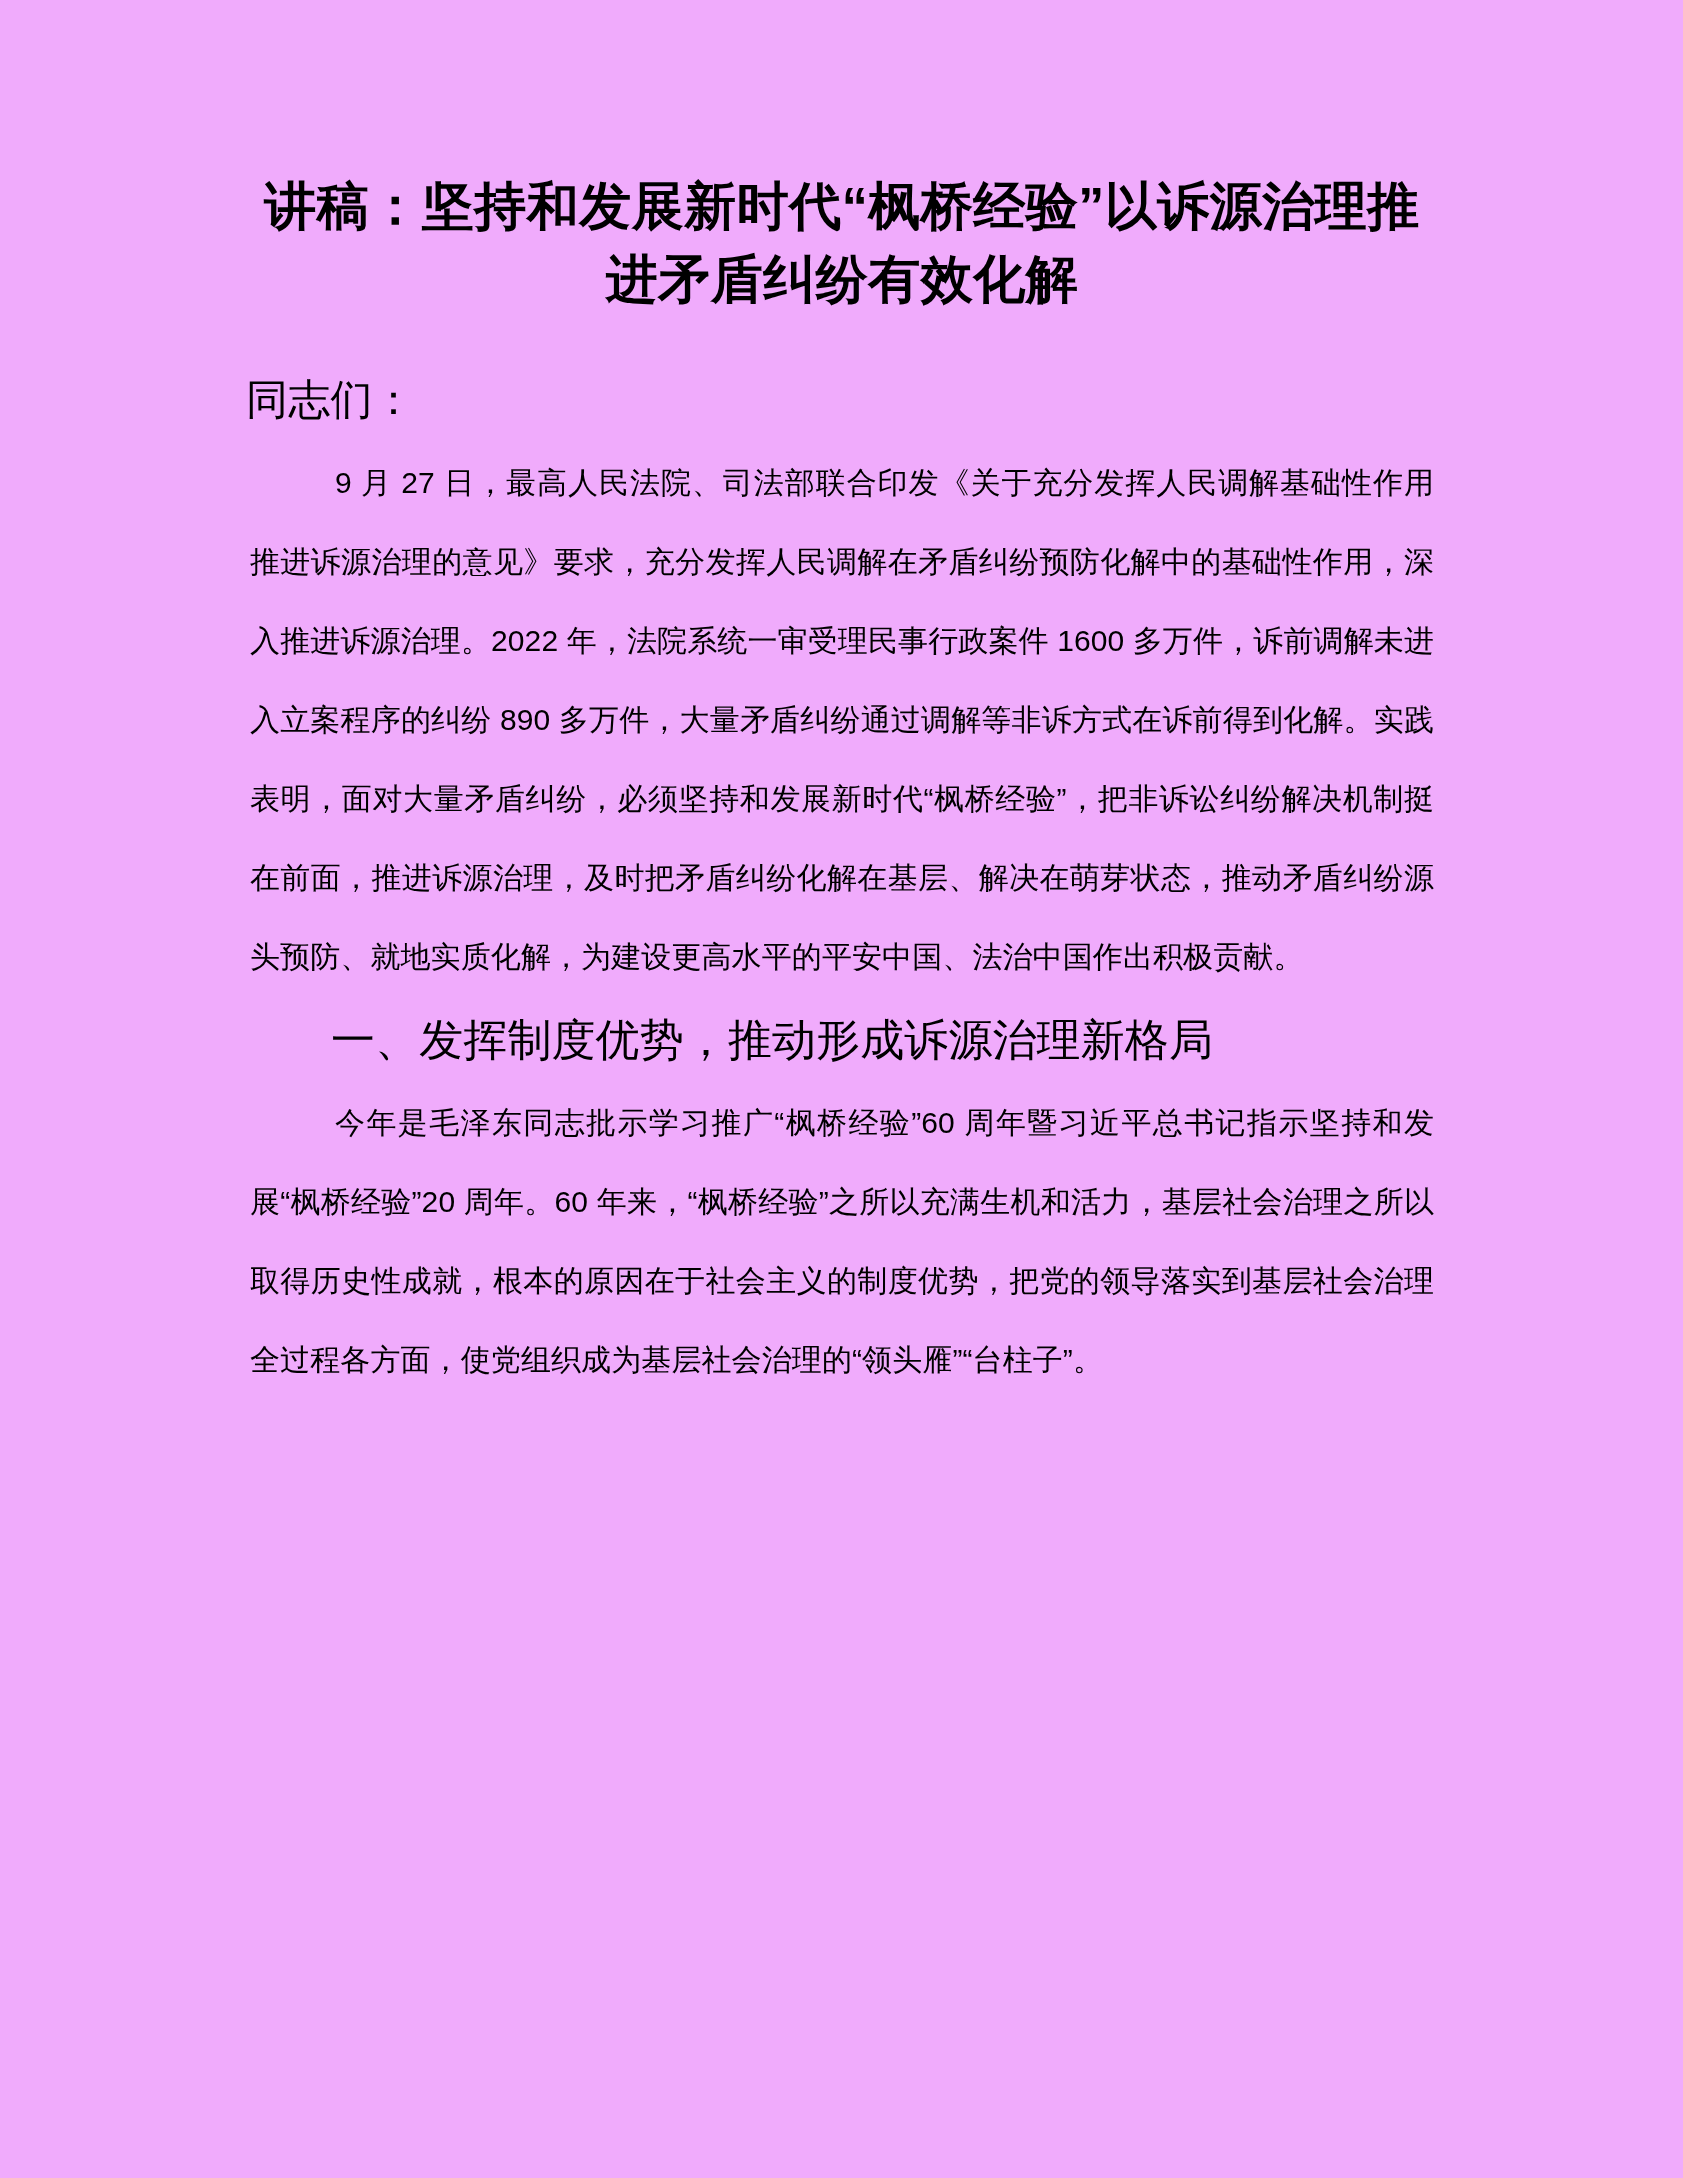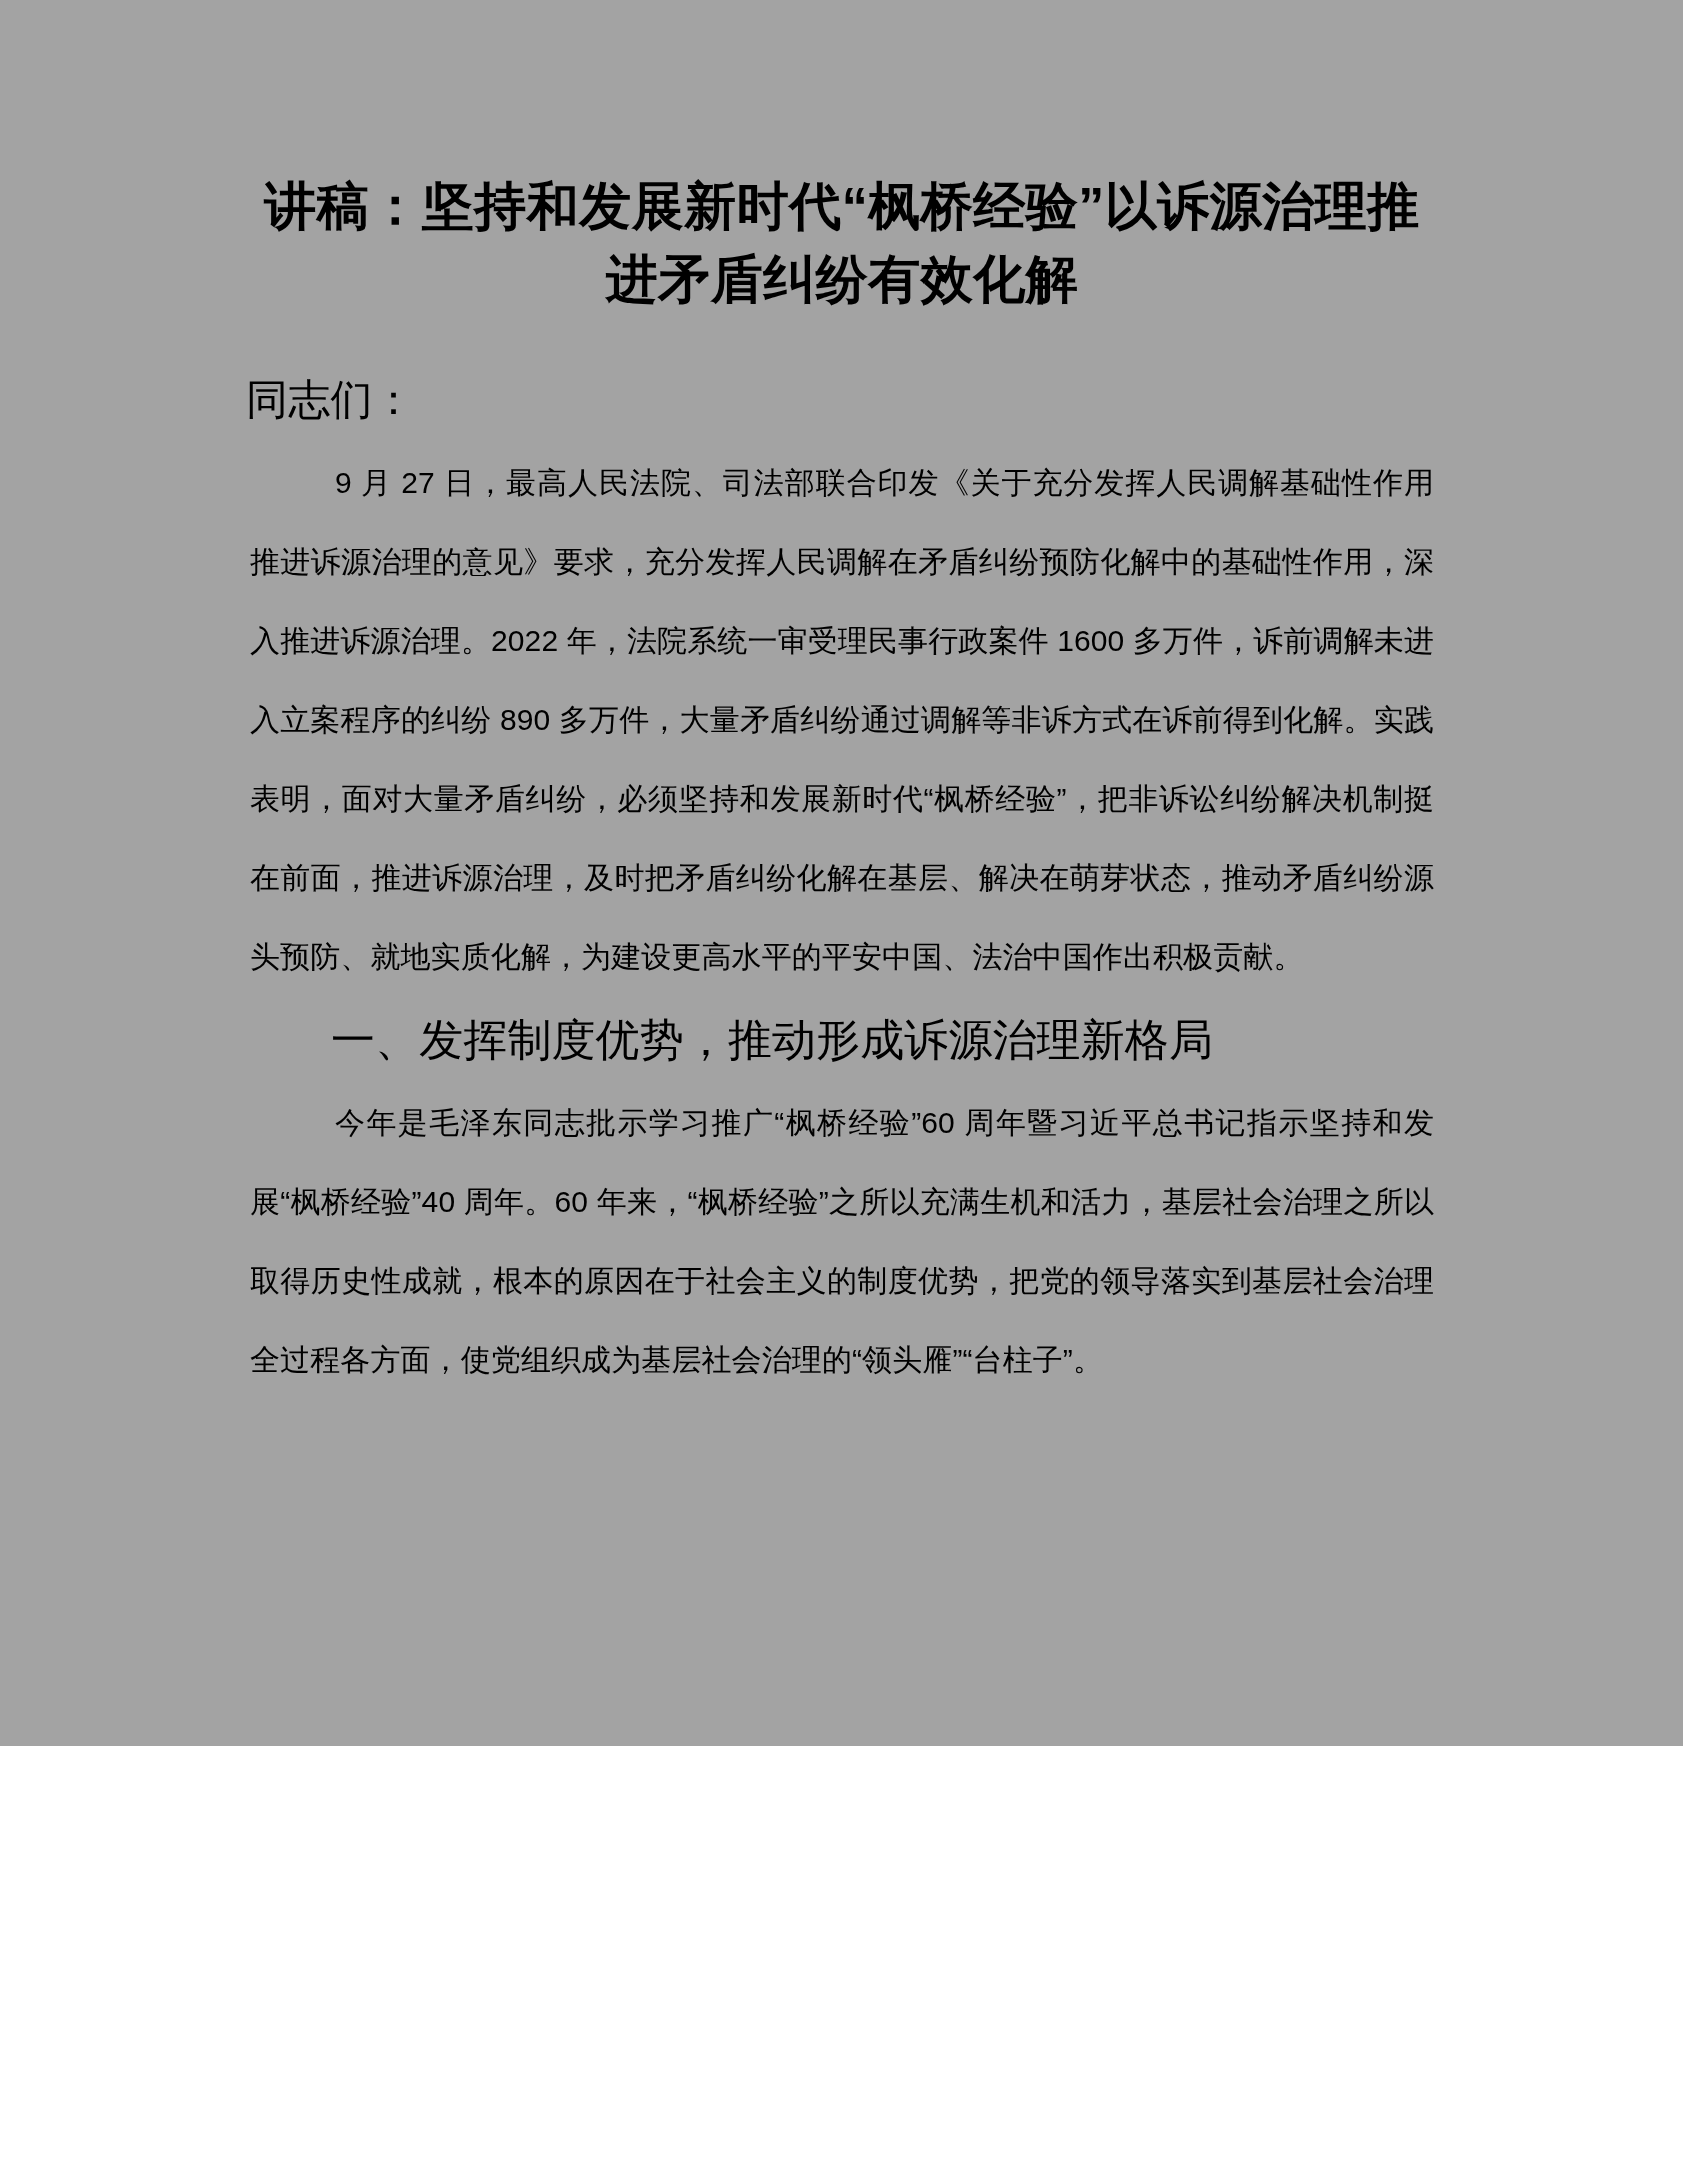--- a/index.html
+++ b/index.html
@@ -11,22 +11,22 @@
     width: 1683px;
     height: 2178px;
     font-family: "Liberation Sans", "DejaVu Sans", sans-serif;
     color: #000000;
     -webkit-font-smoothing: antialiased;
   }
 
   .page {
     position: relative;
     width: 1683px;
-    height: 1746px;
-    background: #a3a3a3;
+    height: 2178px;
+    background: #f0abfc;
     box-sizing: border-box;
     overflow: hidden;
   }
 
   .content {
     position: absolute;
     left: 246px;
     top: 0;
     width: 1192px;
   }
@@ -79,17 +79,17 @@
   <div class="content">
 
     <h1 class="doc-title">讲稿：坚持和发展新时代“枫桥经验”以诉源治理推进矛盾纠纷有效化解</h1>
 
     <p class="salutation">同志们：</p>
 
     <p class="body-para">9 月 27 日，最高人民法院、司法部联合印发《关于充分发挥人民调解基础性作用推进诉源治理的意见》要求，充分发挥人民调解在矛盾纠纷预防化解中的基础性作用，深入推进诉源治理。2022 年，法院系统一审受理民事行政案件 1600 多万件，诉前调解未进入立案程序的纠纷 890 多万件，大量矛盾纠纷通过调解等非诉方式在诉前得到化解。实践表明，面对大量矛盾纠纷，必须坚持和发展新时代“枫桥经验”，把非诉讼纠纷解决机制挺在前面，推进诉源治理，及时把矛盾纠纷化解在基层、解决在萌芽状态，推动矛盾纠纷源头预防、就地实质化解，为建设更高水平的平安中国、法治中国作出积极贡献。</p>
 
     <p class="section-heading">一、发挥制度优势，推动形成诉源治理新格局</p>
 
-    <p class="body-para">今年是毛泽东同志批示学习推广“枫桥经验”60 周年暨习近平总书记指示坚持和发展“枫桥经验”40 周年。60 年来，“枫桥经验”之所以充满生机和活力，基层社会治理之所以取得历史性成就，根本的原因在于社会主义的制度优势，把党的领导落实到基层社会治理全过程各方面，使党组织成为基层社会治理的“领头雁”“台柱子”。</p>
+    <p class="body-para">今年是毛泽东同志批示学习推广“枫桥经验”60 周年暨习近平总书记指示坚持和发展“枫桥经验”20 周年。60 年来，“枫桥经验”之所以充满生机和活力，基层社会治理之所以取得历史性成就，根本的原因在于社会主义的制度优势，把党的领导落实到基层社会治理全过程各方面，使党组织成为基层社会治理的“领头雁”“台柱子”。</p>
 
   </div>
 </div>
 
 
 </body></html>

